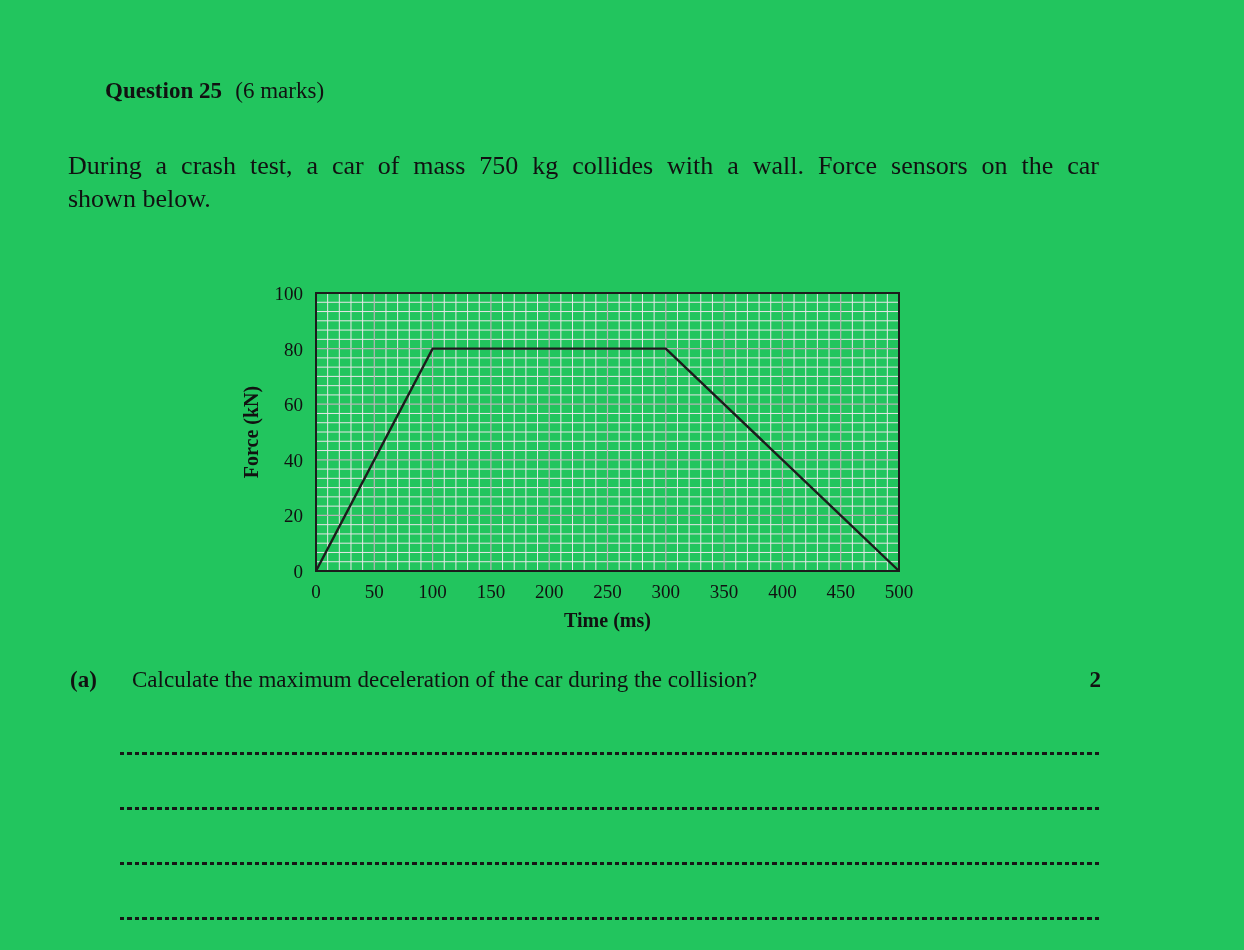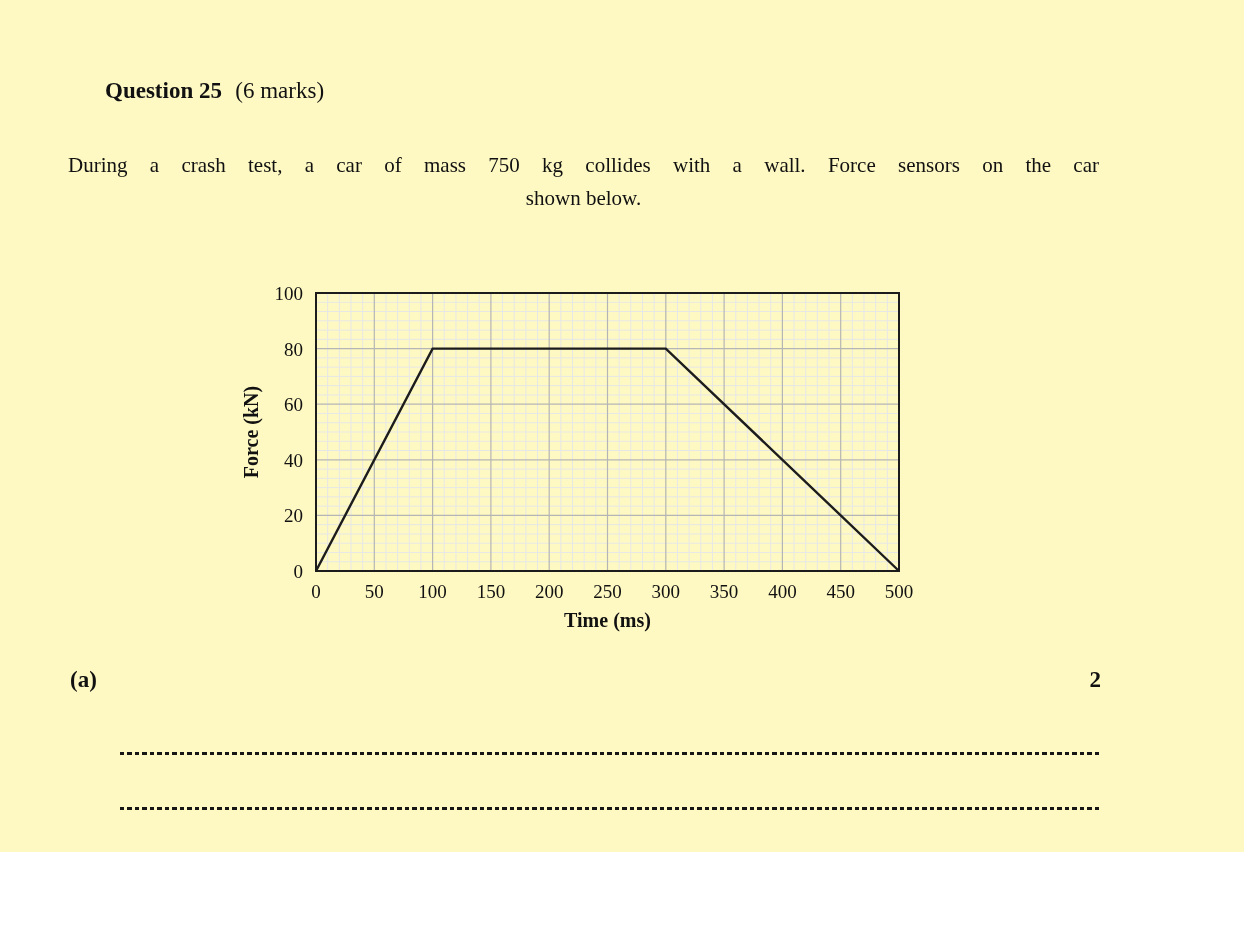--- a/index.html
+++ b/index.html
@@ -1,43 +1,43 @@
 <!DOCTYPE html>
 <html><head>
 <meta charset="utf-8">
 <style>
   * { margin: 0; padding: 0; box-sizing: border-box; }
   html, body { background: #ffffff; }
   .page {
     position: relative;
     width: 1244px;
-    height: 852px;
-    background: #fef9c3;
+    height: 950px;
+    background: #22c55e;
     font-family: "Liberation Serif", "DejaVu Serif", serif;
     color: #111111;
     overflow: hidden;
   }
   .q-title {
     position: absolute;
     left: 105px;
     top: 78px;
     font-size: 23px;
     white-space: nowrap;
   }
   .q-title .bold { font-weight: bold; }
   .q-title .normal { font-weight: normal; margin-left: 0.33em; }
   .q-paragraph {
     position: absolute;
     left: 68px;
     top: 149px;
     width: 1031px;
-    font-size: 21px;
+    font-size: 26px;
     line-height: 33px;
   }
-  .pline { width: 100%; text-align: center; }
+  .pline { width: 100%; }
   .pline.just { text-align: justify; text-align-last: justify; }
   .chart-figure {
     position: absolute;
     left: 240px;
     top: 280px;
     width: 680px;
     height: 370px;
   }
   .chart-figure svg { display: block; }
   .tick-label {
@@ -190,20 +190,21 @@
         <text x="63" y="131.20000000000002" class="tick-label" text-anchor="end">60</text>
         <text x="63" y="75.6" class="tick-label" text-anchor="end">80</text>
         <text x="63" y="20" class="tick-label" text-anchor="end">100</text>
         <text x="367.5" y="347" class="axis-title" text-anchor="middle">Time (ms)</text>
         <text x="18" y="152" class="axis-title" text-anchor="middle" transform="rotate(-90 18 152)">Force (kN)</text>
       </svg>
   </div>
 
   <div class="part-a-row">
     <span class="part-a-label">(a)</span>
+    <span class="part-a-text">Calculate the maximum deceleration of the car during the collision?</span>
     <span class="part-a-marks">2</span>
   </div>
 
   <div class="answer-lines">
       <div class="answer-line" style="top: 752px;"></div>
       <div class="answer-line" style="top: 807px;"></div>
       <div class="answer-line" style="top: 862px;"></div>
       <div class="answer-line" style="top: 917px;"></div>
     </div>
 

